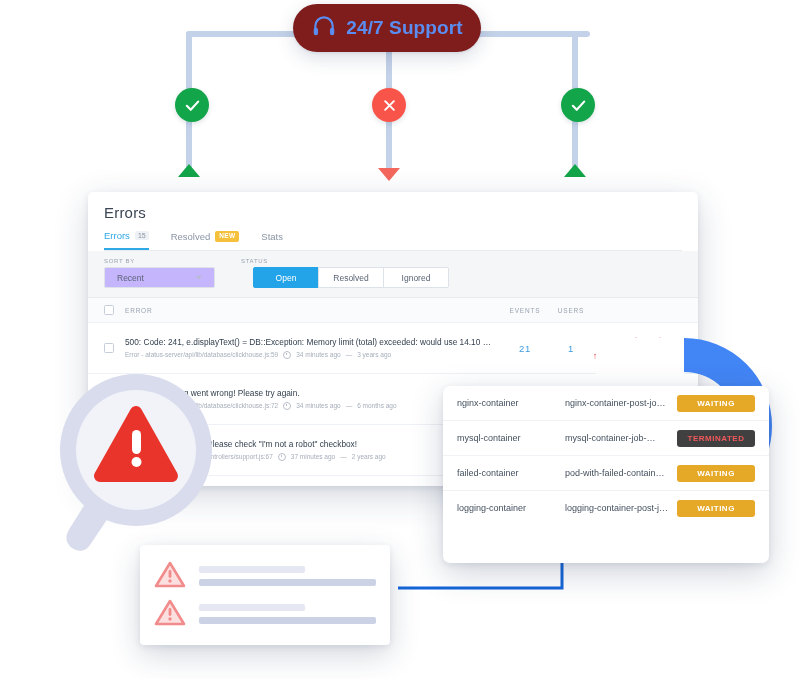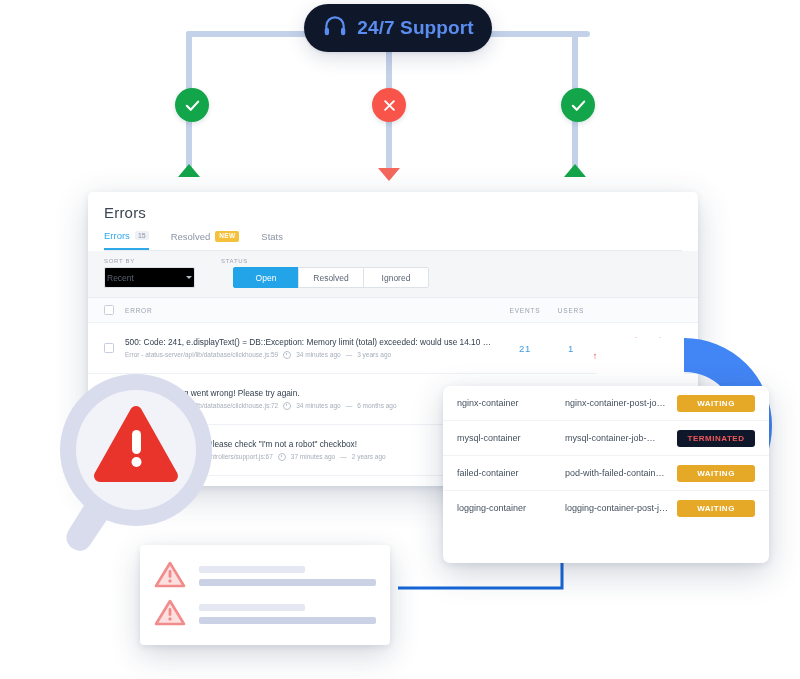--- a/index.html
+++ b/index.html
@@ -18,23 +18,23 @@
   }
 
   
   #diagram { position: absolute; left: 0; top: 0; width: 800px; height: 200px; }
   .conn { position: absolute; background: #c3d2e8; }
   .conn-h { height: 6px; border-radius: 3px; }
   .conn-v { width: 6px; border-radius: 3px; }
 
   .support-pill {
     position: absolute;
-    left: 304px; top: 4px;
+    left: 293px; top: 4px;
     width: 188px; height: 48px;
-    background: #0f172a;
+    background: #7f1d1d;
     border-radius: 26px;
     box-shadow: 0 6px 18px rgba(40,60,100,.17), 0 1px 3px rgba(40,60,100,.10);
     display: flex; align-items: center; justify-content: center;
     gap: 9px;
     z-index: 6;
   }
   .support-pill .label {
     font-size: 19px;
     font-weight: bold;
     color: #5b8df0;
@@ -101,24 +101,24 @@
     background: #f5f6f8;
     border-bottom: 1px solid #e8ecf1;
     padding: 7px 16px 9px 16px;
     display: flex; align-items: flex-end; gap: 26px;
   }
   .field-label {
     font-size: 6px; color: #9aa3b1; letter-spacing: .7px;
     margin-bottom: 3px; text-transform: uppercase;
   }
   .select-box {
-    width: 85px; height: 19px; background: #000000;
+    width: 85px; height: 19px; background: #c4b5fd;
     border: 1px solid #dde2e9; border-radius: 2px;
     display: flex; align-items: center; justify-content: space-between;
-    padding: 0 2px; font-size: 8.5px; color: #5a6474; cursor: pointer;
+    padding: 0 12px; font-size: 8.5px; color: #5a6474; cursor: pointer;
   }
   .chev { width: 0; height: 0; border-left: 3px solid transparent; border-right: 3px solid transparent; border-top: 3.5px solid #b3bcc9; }
   .seg-group { display: flex; }
   .seg {
     height: 19px; min-width: 46px; padding: 0 9px;
     background: #ffffff; border: 1px solid #dde2e9;
     display: flex; align-items: center; justify-content: center;
     font-size: 8.5px; color: #5a6474; cursor: pointer;
     margin-left: -1px;
   }
@@ -216,21 +216,21 @@
     font-size: 9px; color: #44505f;
     white-space: nowrap; overflow: hidden; text-overflow: ellipsis;
     padding-right: 8px;
   }
   .badge {
     min-width: 62px; text-align: center;
     font-size: 8px; font-weight: bold; letter-spacing: .5px;
     padding: 4px 8px; border-radius: 3px;
   }
   .badge.waiting    { background: #e5a827; color: #ffffff; }
-  .badge.terminated { background: #0f172a; color: #f0575a; }
+  .badge.terminated { background: #404040; color: #f0575a; }
 
   
   #blue-connector { position: absolute; left: 380px; top: 480px; width: 200px; height: 130px; z-index: 22; }
 
   
   #bottom-card {
     position: absolute;
     left: 140px; top: 545px;
     width: 250px; height: 100px;
     background: #ffffff;

